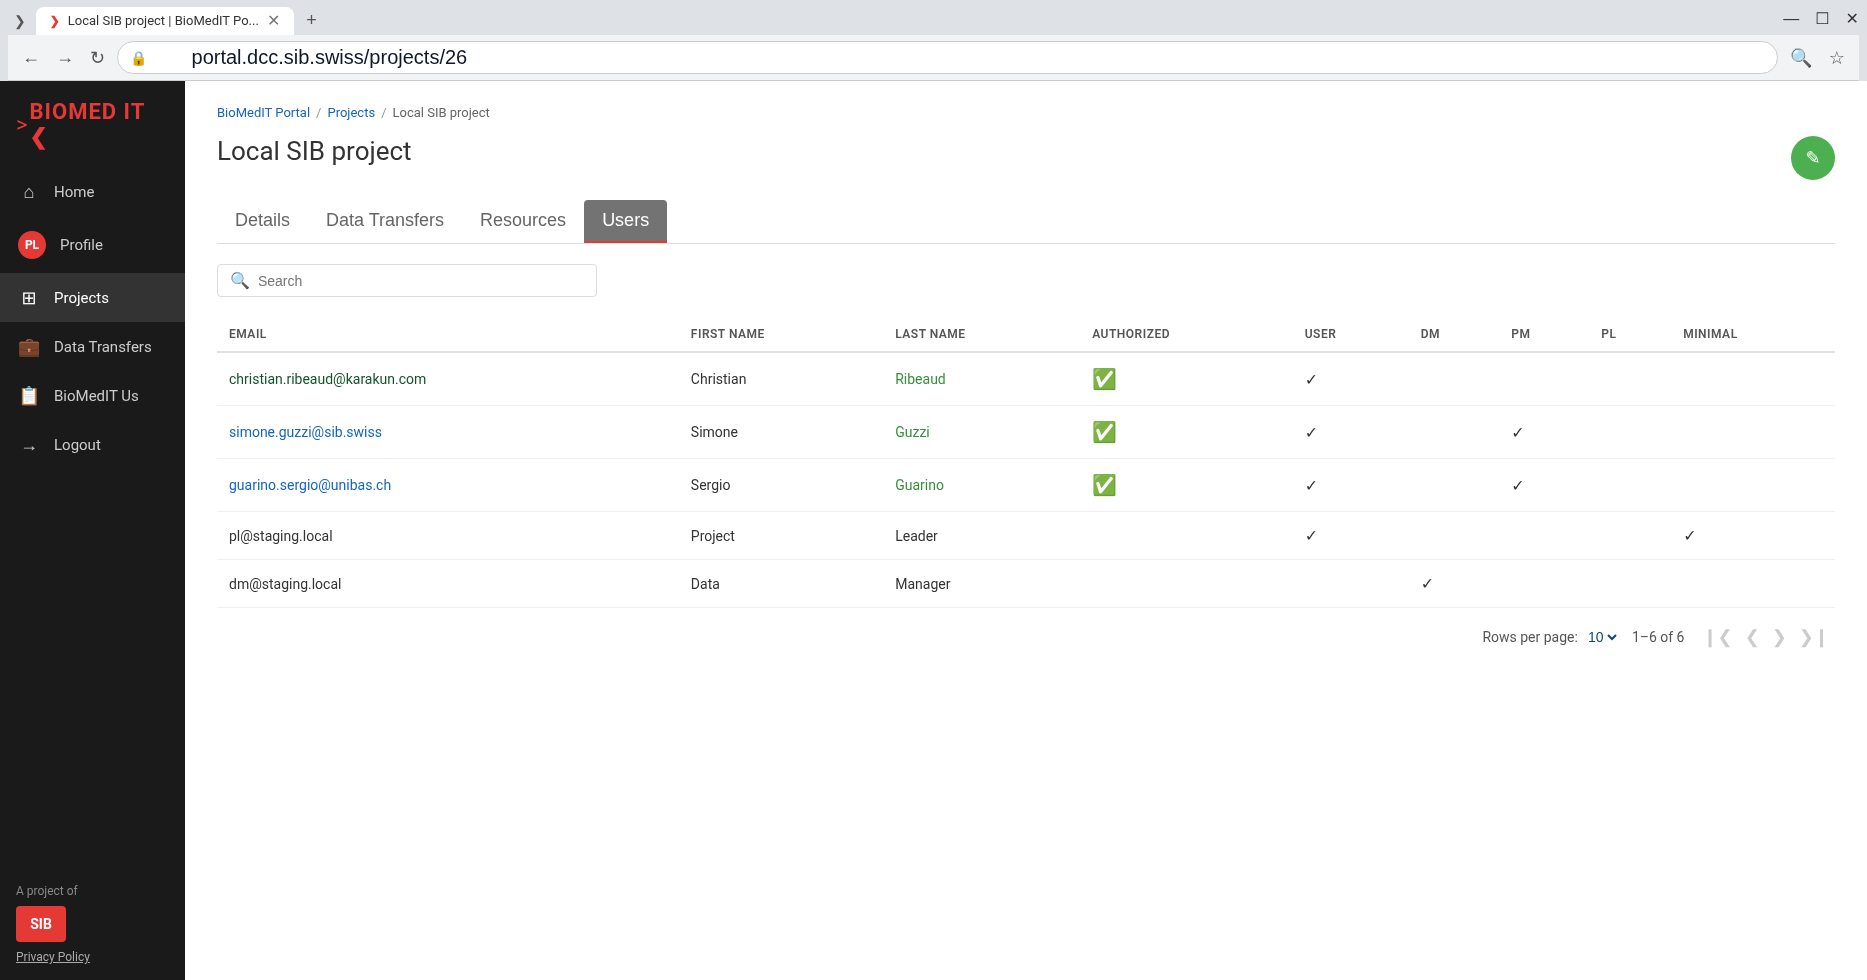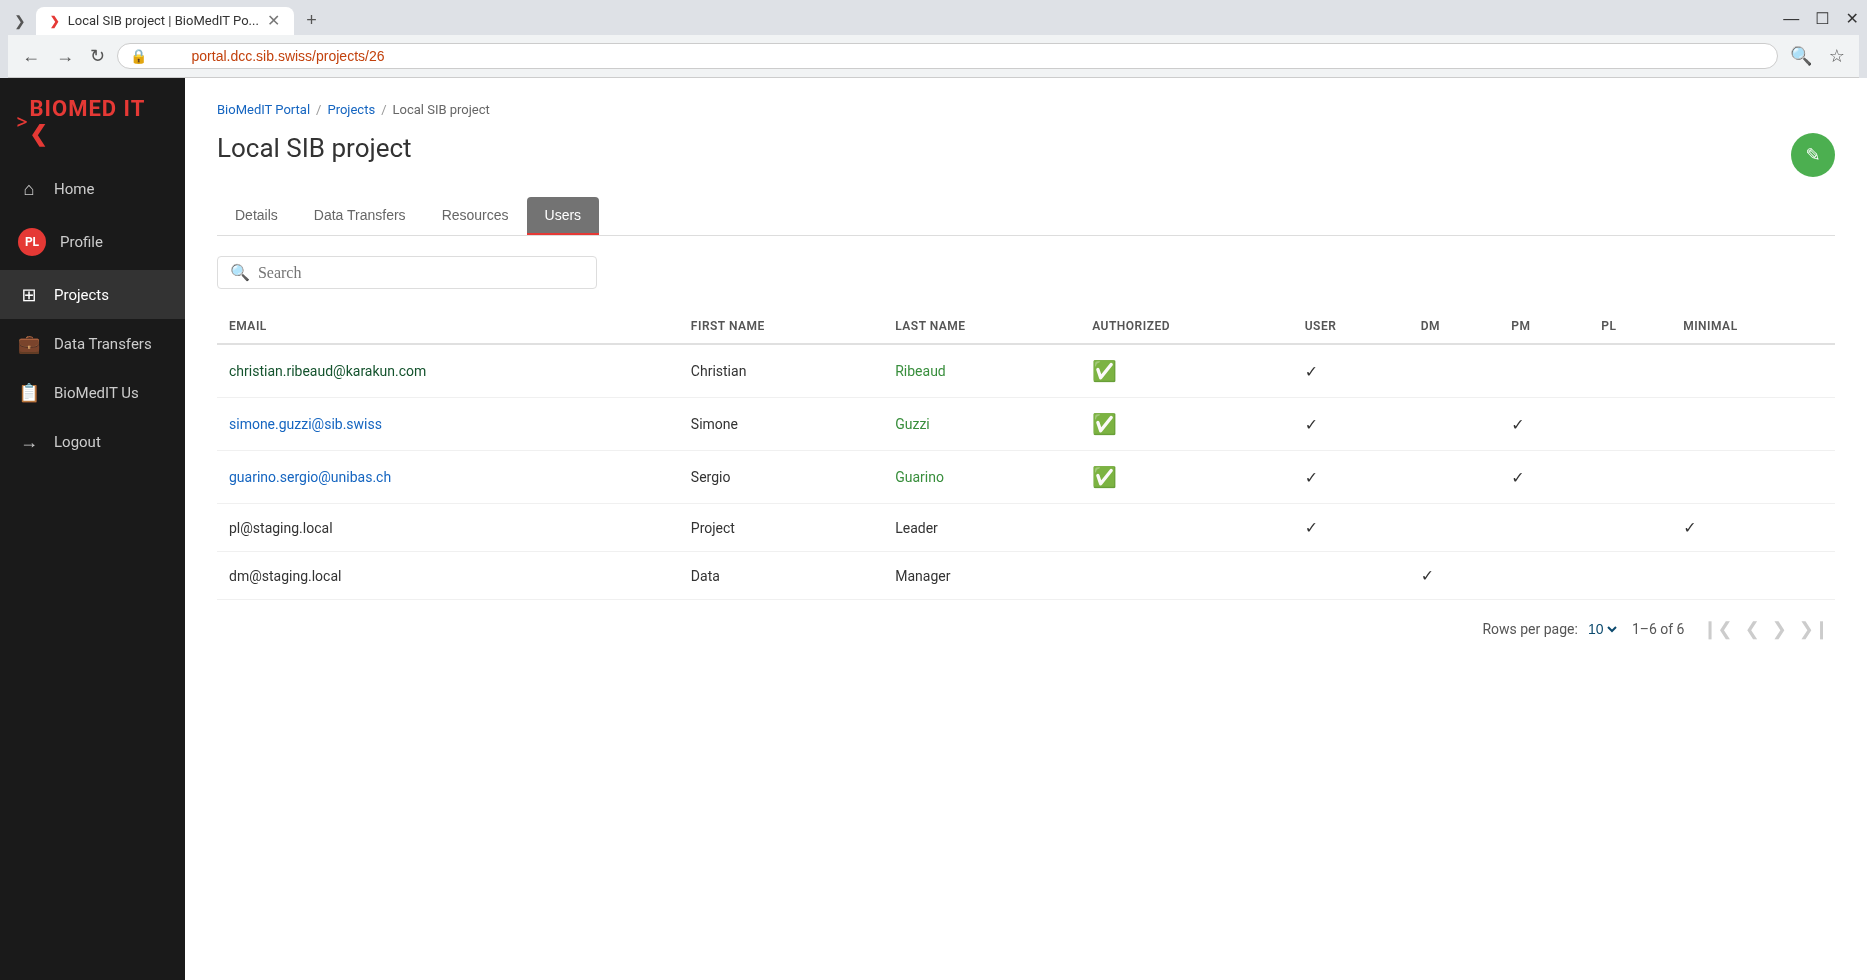--- a/index.html
+++ b/index.html
@@ -13,21 +13,21 @@
     .browser-tab .tab-title { flex: 1; overflow: hidden; text-overflow: ellipsis; white-space: nowrap; }
     .browser-tab .close-tab { color: #777; cursor: pointer; font-size: 16px; line-height: 1; }
     .browser-new-tab { background: none; border: none; cursor: pointer; color: #555; font-size: 18px; padding: 4px 8px; }
     .browser-win-controls { margin-left: auto; display: flex; gap: 16px; align-items: center; padding-bottom: 4px; }
     .browser-win-btn { background: none; border: none; cursor: pointer; color: #333; font-size: 16px; }
 
     .browser-toolbar { background: #f1f3f4; padding: 6px 10px; display: flex; align-items: center; gap: 8px; border-bottom: 1px solid #ccc; }
     .nav-btn { background: none; border: none; cursor: pointer; color: #555; font-size: 18px; padding: 4px; }
     .address-bar-wrap { flex: 1; display: flex; align-items: center; background: #fff; border: 1px solid #ccc; border-radius: 20px; padding: 4px 12px; gap: 6px; }
     .address-bar-icon { color: #777; font-size: 14px; }
-    .address-bar { border: none; outline: none; flex: 1; font-size: 14px; color: #c2410c; background: transparent; padding-left: 38px; }
+    .address-bar { border: none; outline: none; flex: 1; font-size: 20px; color: #0f172a; background: transparent; padding-left: 38px; }
     .toolbar-action-btn { background: none; border: none; cursor: pointer; color: #555; font-size: 18px; padding: 4px; }
 
     
     .app-layout { display: flex; flex: 1; overflow: hidden; }
 
     
     .sidebar { width: 185px; background: #1a1a1a; display: flex; flex-direction: column; color: #fff; flex-shrink: 0; }
     .sidebar-logo { padding: 18px 16px; display: flex; align-items: center; }
     .logo-text { font-size: 22px; font-weight: 700; letter-spacing: 1px; }
     .logo-red { color: #e53935; }
@@ -49,26 +49,26 @@
     .main-content { flex: 1; background: #fff; overflow-y: auto; padding: 24px 32px; position: relative; }
     .breadcrumb { display: flex; align-items: flex-end; gap: 6px; font-size: 13px; color: #666; margin-bottom: 16px; }
     .breadcrumb-link { color: #1565c0; cursor: pointer; text-decoration: none; }
     .breadcrumb-sep { color: #999; }
 
     .page-header { display: flex; align-items: flex-start; margin-bottom: 20px; }
     .page-title { font-size: 26px; font-weight: 400; color: #333; }
     .edit-btn { margin-left: auto; width: 44px; height: 44px; border-radius: 50%; background: #4caf50; border: none; cursor: pointer; display: flex; align-items: center; justify-content: center; color: #fff; font-size: 18px; }
 
     .tabs { display: flex; border-bottom: 1px solid #ddd; margin-bottom: 20px; }
-    .tab { padding: 10px 18px; cursor: pointer; font-size: 14px; color: #666; border: none; background: none; border-bottom: 2px solid transparent; }
+    .tab { padding: 10px 18px; cursor: pointer; font-size: 18px; color: #666; border: none; background: none; border-bottom: 2px solid transparent; }
     .tab.active { background: #737373; color: #fff; border-radius: 4px 4px 0 0; border-bottom: 2px solid #e53935; }
 
     .search-bar { display: flex; align-items: center; gap: 8px; padding: 6px 12px; border: 1px solid #ddd; border-radius: 4px; width: 380px; margin-bottom: 20px; background: #fff; }
     .search-icon { color: #999; font-size: 16px; }
-    .search-input { border: none; outline: none; font-size: 16px; color: #4d7c0f; width: 100%; background: transparent; font-family: Liberation Serif, serif; }
+    .search-input { border: none; outline: none; font-size: 14px; color: #4d7c0f; width: 100%; background: transparent; }
 
     .data-table { width: 100%; border-collapse: collapse; }
     .data-table th { text-align: left; font-size: 12px; font-weight: 600; color: #555; padding: 10px 12px; border-bottom: 2px solid #e0e0e0; text-transform: uppercase; letter-spacing: 0.5px; }
     .data-table td { padding: 14px 12px; border-bottom: 1px solid #f0f0f0; font-size: 14px; color: #333; vertical-align: middle; }
     .check-icon { color: #333; font-size: 16px; }
     .authorized-icon { color: #388e3c; font-size: 20px; }
 
     .pagination { display: flex; align-items: center; justify-content: flex-end; margin-top: 16px; gap: 0; font-size: 14px; color: #555; }
     .rows-per-page { display: flex; align-items: center; gap: 6px; }
     .rows-select { border: none; background: none; font-size: 14px; color: #0c4a6e; cursor: pointer; }
@@ -136,20 +136,25 @@
       </a>
       <a class="sidebar-item" href="#">
         <span class="sidebar-item-icon">📋</span>
         <span class="sidebar-item-label">BioMedIT Us</span>
       </a>
       <a class="sidebar-item" href="#">
         <span class="sidebar-item-icon">→</span>
         <span class="sidebar-item-label">Logout</span>
       </a>
     </nav>
+    <div class="sidebar-footer">
+      <div class="sidebar-footer-text">A project of</div>
+      <div class="sib-logo">SIB</div>
+      <a class="privacy-link" href="#">Privacy Policy</a>
+    </div>
   </aside>
 
   <main class="main-content">
 
     <nav class="breadcrumb">
       <a class="breadcrumb-link" href="#">BioMedIT Portal</a>
       <span class="breadcrumb-sep">/</span>
       <a class="breadcrumb-link" href="#">Projects</a>
       <span class="breadcrumb-sep">/</span>
       <span>Local SIB project</span>

